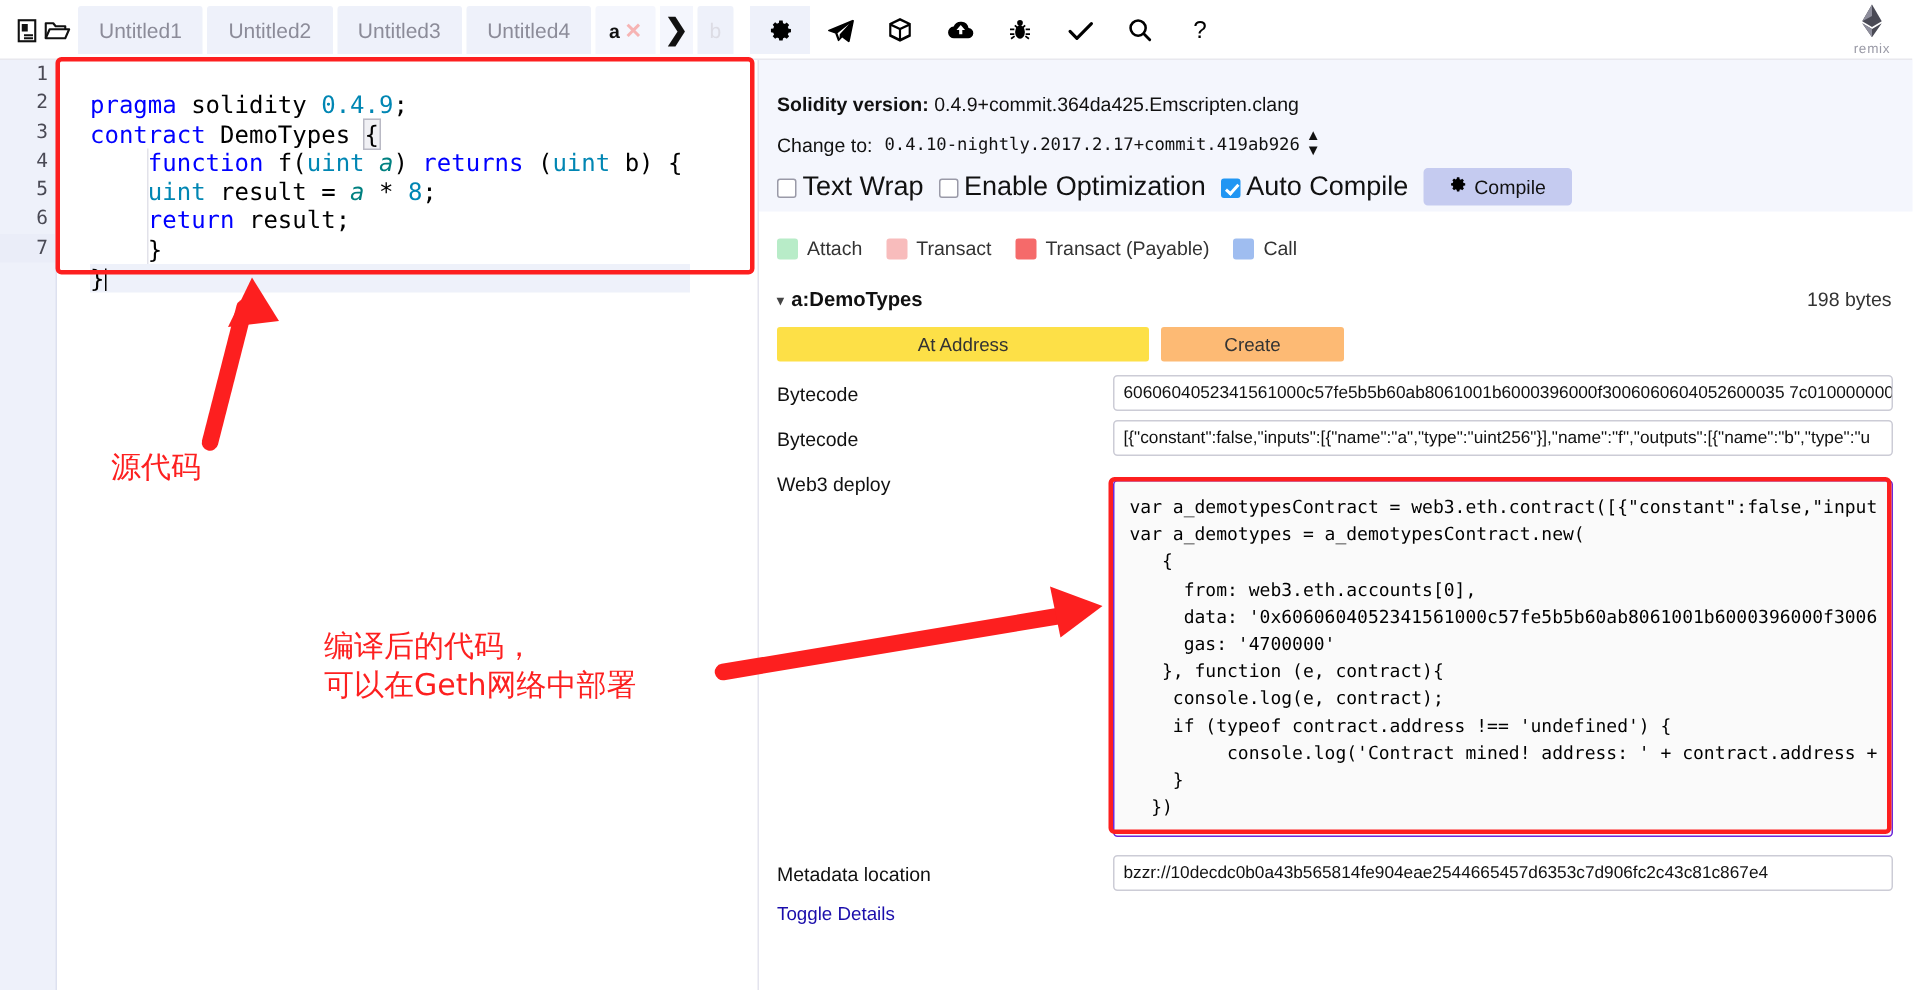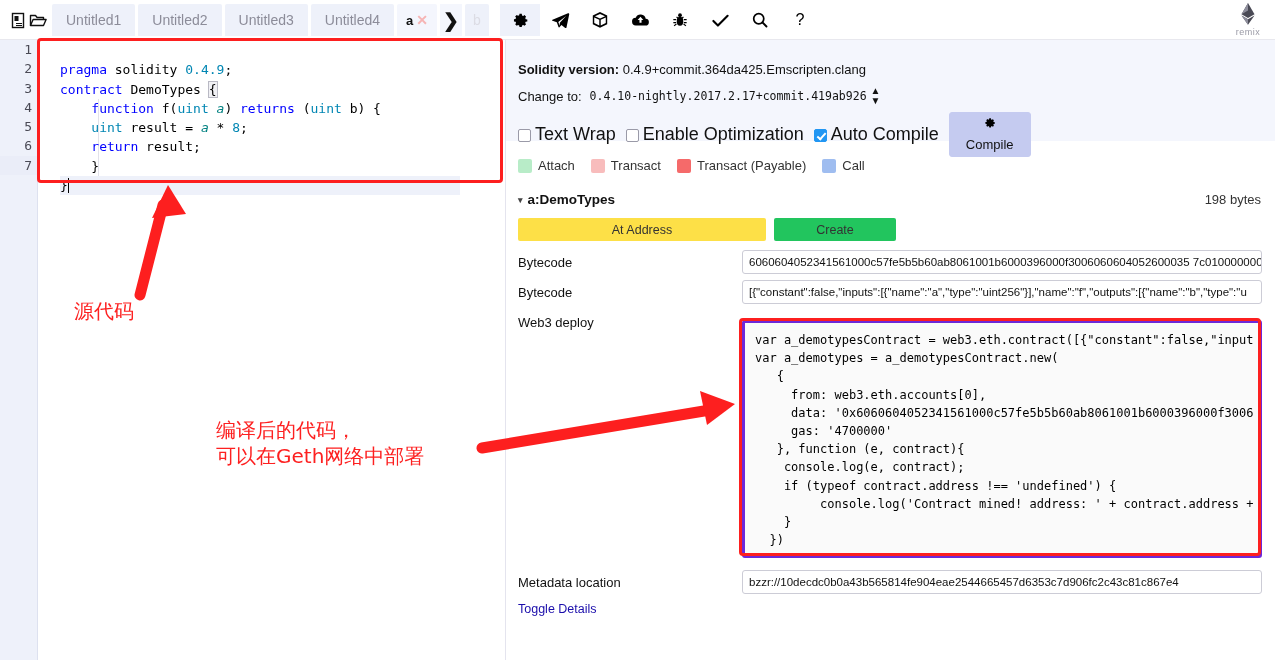--- a/index.html
+++ b/index.html
@@ -104,21 +104,21 @@
   }
 
   .editor {
     position: absolute; left: 38px; top: 40px;
     width: 466px; height: 620px;
     background: #ffffff;
   }
   .code-area {
     position: absolute; left: 0; top: 0; width: 422px;
     font-family: "DejaVu Sans Mono", monospace;
-    font-size: 13px;
+    font-size: 16px;
     line-height: 19.3px;
     white-space: pre;
     padding-left: 22px;
     padding-top: 1px;
     color: #000;
   }
   .code-line.hl { background: #eef1fa; }
   .indent-guide {
     position: absolute; left: 60px; top: 59px;
     width: 1px; height: 77px;
@@ -181,21 +181,21 @@
     content: ""; position: absolute;
     left: 4px; top: 1px; width: 3px; height: 7px;
     border: solid #fff; border-width: 0 2px 2px 0;
     transform: rotate(42deg);
   }
   .opt { font-size: 18px; color: #111; margin-right: 10px; white-space: nowrap; }
   .compile-btn {
     background: #c5cbf0; border: 1px solid #c5cbf0;
     border-radius: 3px; padding: 4px 16px;
     font-size: 13px; color: #111; cursor: pointer;
-    display: flex; align-items: center; gap: 5px; flex-direction: column;
+    display: flex; align-items: center; gap: 5px;
   }
 
   .legend {
     position: absolute; left: 12px; top: 118px;
     display: flex; align-items: center; gap: 6px;
     font-size: 13px; color: #333;
   }
   .swatch { width: 14px; height: 14px; border-radius: 2px; display: inline-block; }
   .legend .lg { display: flex; align-items: center; gap: 6px; margin-right: 10px; }
 
@@ -211,42 +211,42 @@
   }
   .btn-attach {
     position: absolute; left: 12px; top: 178px;
     width: 248px; height: 23px;
     background: #fde047; border: none; border-radius: 2px;
     font-size: 12.5px; color: #333; cursor: pointer;
   }
   .btn-create {
     position: absolute; left: 268px; top: 178px;
     width: 122px; height: 23px;
-    background: #22c55e; border: none; border-radius: 2px;
+    background: #fdba74; border: none; border-radius: 2px;
     font-size: 12.5px; color: #333; cursor: pointer;
   }
 
   .field-label {
     position: absolute; left: 12px;
     font-size: 13px; color: #111;
   }
   .field-input {
     position: absolute; left: 236px;
     width: 520px; height: 24px;
     border: 1px solid #ccccd6; border-radius: 3px;
     background: #fff;
     font-size: 11.5px; color: #111;
     padding: 0 6px; line-height: 22px;
     white-space: nowrap; overflow: hidden;
     font-family: "Liberation Sans", sans-serif;
   }
   .web3-box {
     position: absolute; left: 236px; top: 280px;
     width: 520px; height: 238px;
-    border: 3px solid #6d28d9; border-radius: 3px;
+    border: 1px solid #6d28d9; border-radius: 3px;
     background: #fafafa;
     overflow: hidden;
   }
   .web3-code {
     font-family: "DejaVu Sans Mono", monospace;
     font-size: 12px; line-height: 18.2px;
     color: #000; white-space: pre;
     padding: 8px 0 0 10px;
   }
   .toggle-details {

